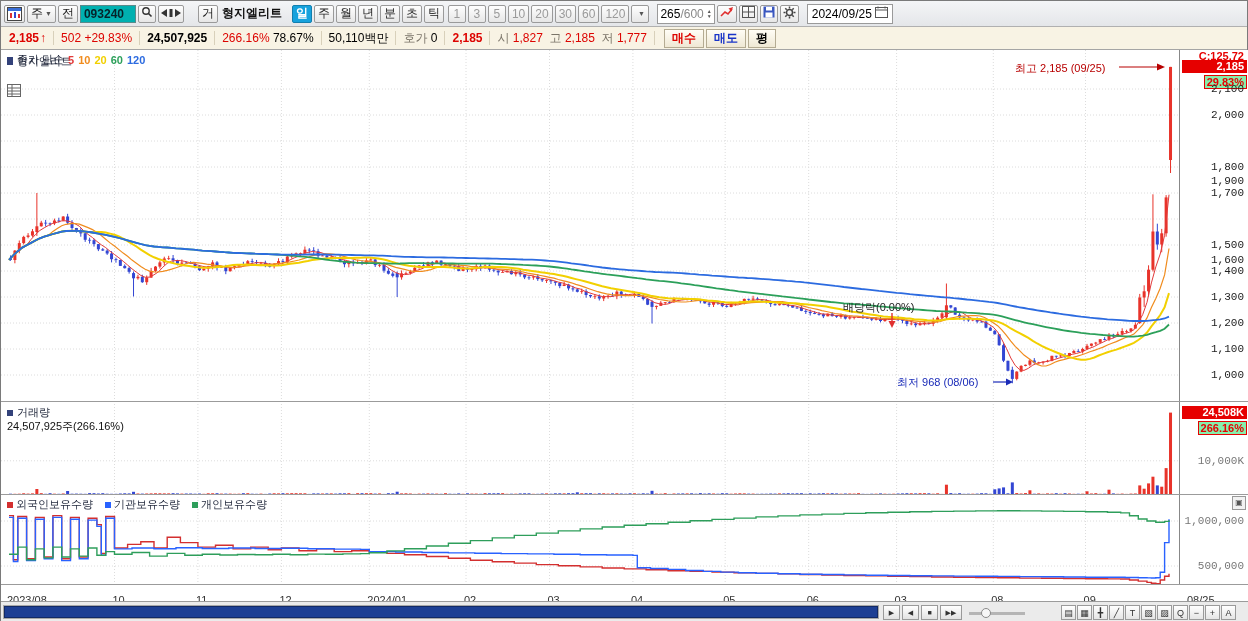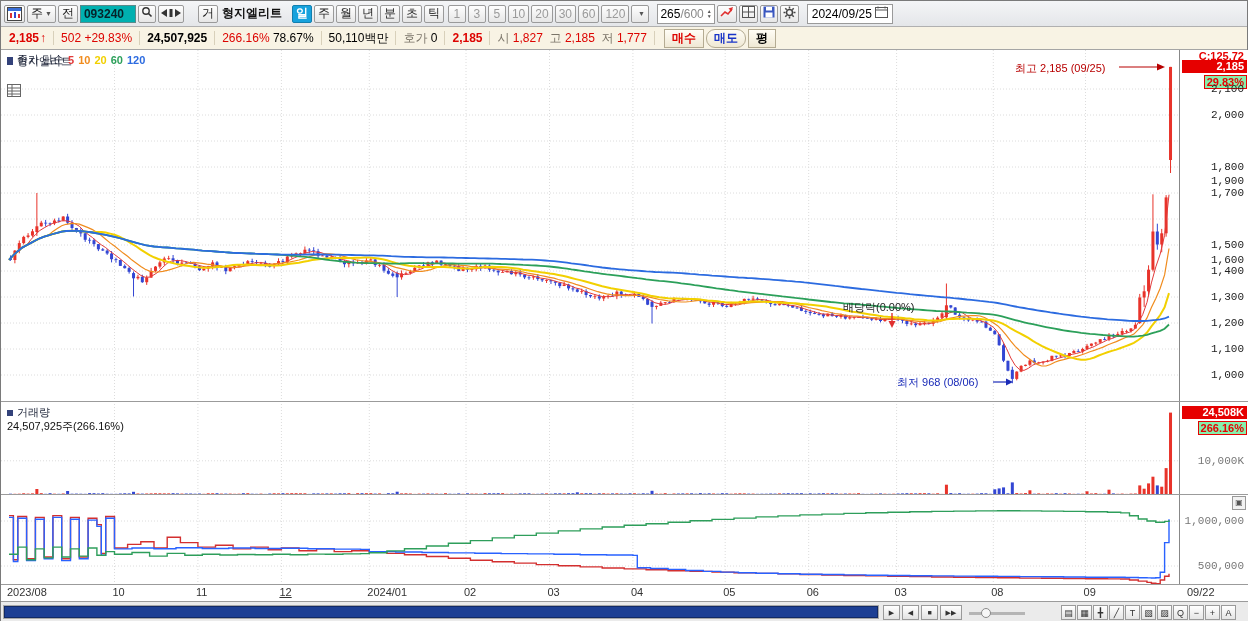--- a/index.html
+++ b/index.html
@@ -23,21 +23,21 @@
     padding:0 2px;margin-left:6px;font-size:12px;}
   .count-field .dim2{color:#888;}
   .spin{display:inline-flex;flex-direction:column;line-height:5px;font-size:5px;color:#555;margin-left:3px;}
   .icon-btn{padding:0 2px;}
   .date-field{display:inline-flex;align-items:center;gap:3px;height:18px;background:#fff;
     border:1px solid #9a9a9a;padding:0 4px;margin-left:6px;font-size:12px;}
   
   .infobar{display:flex;align-items:center;height:23px;background:#f8f3e4;border-bottom:1px solid #a5a5a5;
     font-size:12px;box-sizing:border-box;padding-left:8px;}
   .infobar b{font-weight:bold;}
-  .red{color:#dd0400;} .blue{color:#1934c8;border-radius:9px;} .grey{color:#7a7468;}
+  .red{color:#dd0400;} .blue{color:#1934c8;} .grey{color:#7a7468;}
   .ibsep{width:1px;height:14px;background:#d8d0ba;margin:0 7px;}
   .ib-btn{display:inline-flex;align-items:center;justify-content:center;height:17px;padding:0 7px;
     background:linear-gradient(#fffdf6,#efe8d4);border:1px solid #b4ab92;margin-left:2px;font-weight:bold;}
   .arrowup{font-weight:bold;margin-left:1px;}
   
   .chart{position:relative;width:1248px;height:551px;background:#fff;}
   .chart svg{position:absolute;left:0;}
   .grid{stroke:#dcdcdc;stroke-dasharray:1 2;stroke-width:1;}
   .hsep{position:absolute;left:0;width:1248px;height:1px;background:#9b9b9b;}
   .legend-row{position:absolute;display:flex;align-items:center;gap:4px;color:#1d2438;font-size:11px;}
@@ -52,21 +52,21 @@
   .tick.dim{color:#777;}
   .axred{position:absolute;right:5px;color:#e60000;font-weight:bold;}
   .pricebox{position:absolute;left:2px;right:2px;height:13px;line-height:13px;background:#e60000;color:#fff;
     text-align:right;padding:0 3px;font-weight:bold;}
   .pctbox{position:absolute;right:2px;height:12px;line-height:12px;border:1px solid #e60000;background:#86efac;
     color:#e60000;padding:0 2px;font-weight:bold;}
   .volbox{background:#e60000;}
   .expand{position:absolute;left:52px;top:446px;width:12px;height:12px;border:1px solid #999;
     background:#f2f2f2;font-size:8px;line-height:11px;text-align:center;color:#555;}
   .xaxis{position:absolute;left:0;top:534px;width:1248px;height:17px;background:#fff;}
-  .xaxis span{position:absolute;top:2px;color:#333;}
+  .xaxis span{position:absolute;top:10px;color:#333;}
   
   .scrollrow{position:absolute;left:0;top:600px;width:1248px;height:21px;background:#ebebeb;
     border-top:1px solid #9b9b9b;box-sizing:border-box;}
   .sb-track{position:absolute;left:2px;top:3px;width:876px;height:14px;background:#dadada;
     border:1px solid #a8a8a8;box-sizing:border-box;}
   .sb-thumb{position:absolute;left:0;top:0;bottom:0;width:872px;background:#1d3f94;border:1px solid #122a66;}
   .sb-btn{position:absolute;top:3px;height:15px;width:17px;display:flex;align-items:center;justify-content:center;
     background:linear-gradient(#fff,#e2e2e2);border:1px solid #9a9a9a;font-size:7px;color:#333;box-sizing:border-box;}
   .slider{position:absolute;left:968px;top:10px;width:56px;height:3px;background:#b5b5b5;}
   .slider-thumb{position:absolute;left:12px;top:-4px;width:10px;height:10px;border-radius:5px;
@@ -1117,20 +1117,34 @@
         <line x1="0" y1="5" x2="14" y2="5" stroke="#1a2bb8" stroke-width="1.2"></line>
         <polygon points="20,5 13,1.5 13,8.5" fill="#1a2bb8"></polygon>
       </svg>
 
     <div class="legend-row" style="left:6px;top:355px">
       <span class="bullet" style="background:#33427a"></span>
       <span>거래량</span>
     </div>
     <div class="legend-row" style="left:6px;top:369px;color:#111">24,507,925주(266.16%)</div>
 
+    <div class="legend-row" style="left:6px;top:447px;gap:12px" id="holders-legend">
+        <span style="display: inline-flex; align-items: center; gap: 3px;">
+          <span class="bullet" style="background: rgb(211, 47, 47);"></span>
+          <span>외국인보유수량</span>
+        </span>
+        <span style="display: inline-flex; align-items: center; gap: 3px;">
+          <span class="bullet" style="background: rgb(41, 98, 255);"></span>
+          <span>기관보유수량</span>
+        </span>
+        <span style="display: inline-flex; align-items: center; gap: 3px;">
+          <span class="bullet" style="background: rgb(46, 158, 91);"></span>
+          <span>개인보유수량</span>
+        </span>
+      </div>
 
     <div class="axis-col" id="axis-col">
         <div class="axred" style="top: 0px;">C:125.72</div>
         <div class="pricebox" style="top: 10px;">2,185</div>
         <div class="pctbox" style="top: 25px;">29.83%</div>
         <div class="tick" style="top: 33px;">2,100</div>
         <div class="tick" style="top: 59px; text-align: center;">2,000</div>
         <div class="tick" style="top: 85px; margin-top: 40px;">1,900</div>
         <div class="tick" style="top: 111px;">1,800</div>
         <div class="tick" style="top: 137px;">1,700</div>
@@ -1156,21 +1170,21 @@
         <span style="left: 278.428px; text-decoration: underline;">12</span>
         <span style="left: 366.308px;">2024/01</span>
         <span style="left: 462.976px;">02</span>
         <span style="left: 546.462px;">03</span>
         <span style="left: 629.948px;">04</span>
         <span style="left: 722.222px;">05</span>
         <span style="left: 805.708px;">06</span>
         <span style="left: 893.588px;">03</span>
         <span style="left: 990.256px;">08</span>
         <span style="left: 1082.53px;">09</span>
-        <span style="left: 1186px;">09/22</span>
+        <span style="left: 1186px;">08/25</span>
       </div>
 
     <div class="hsep" style="top:351px"></div>
     <div class="hsep" style="top:444px"></div>
     <div class="hsep" style="top:534px"></div>
   </div>
 
   <div class="scrollrow" id="scrollrow">
     <div class="sb-track">
       <div class="sb-thumb"></div>

